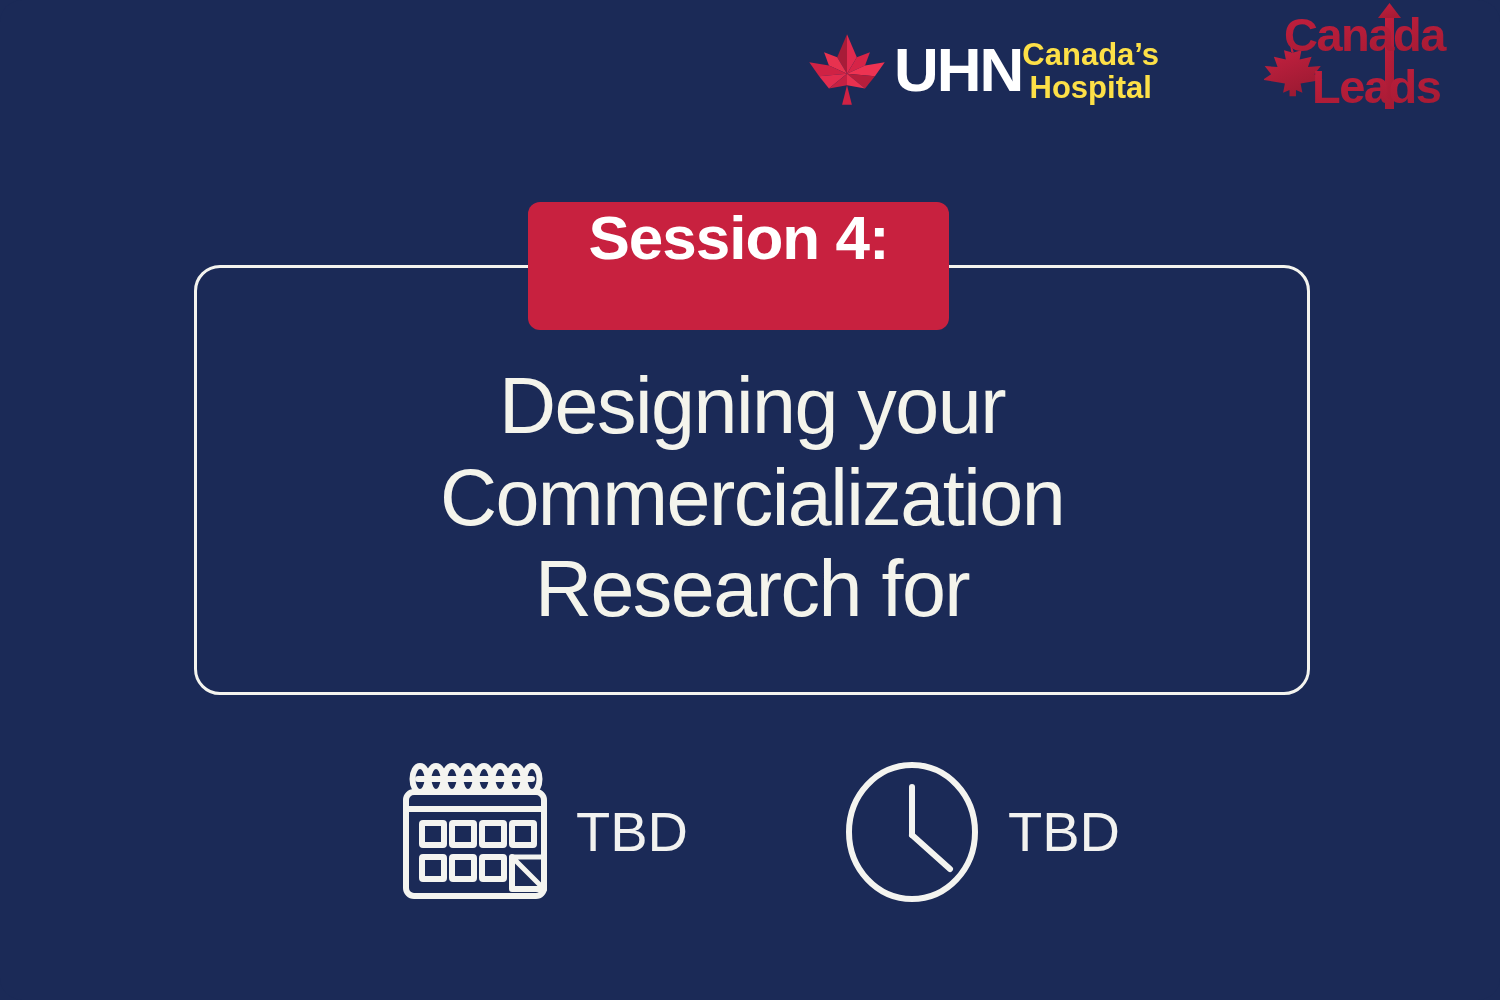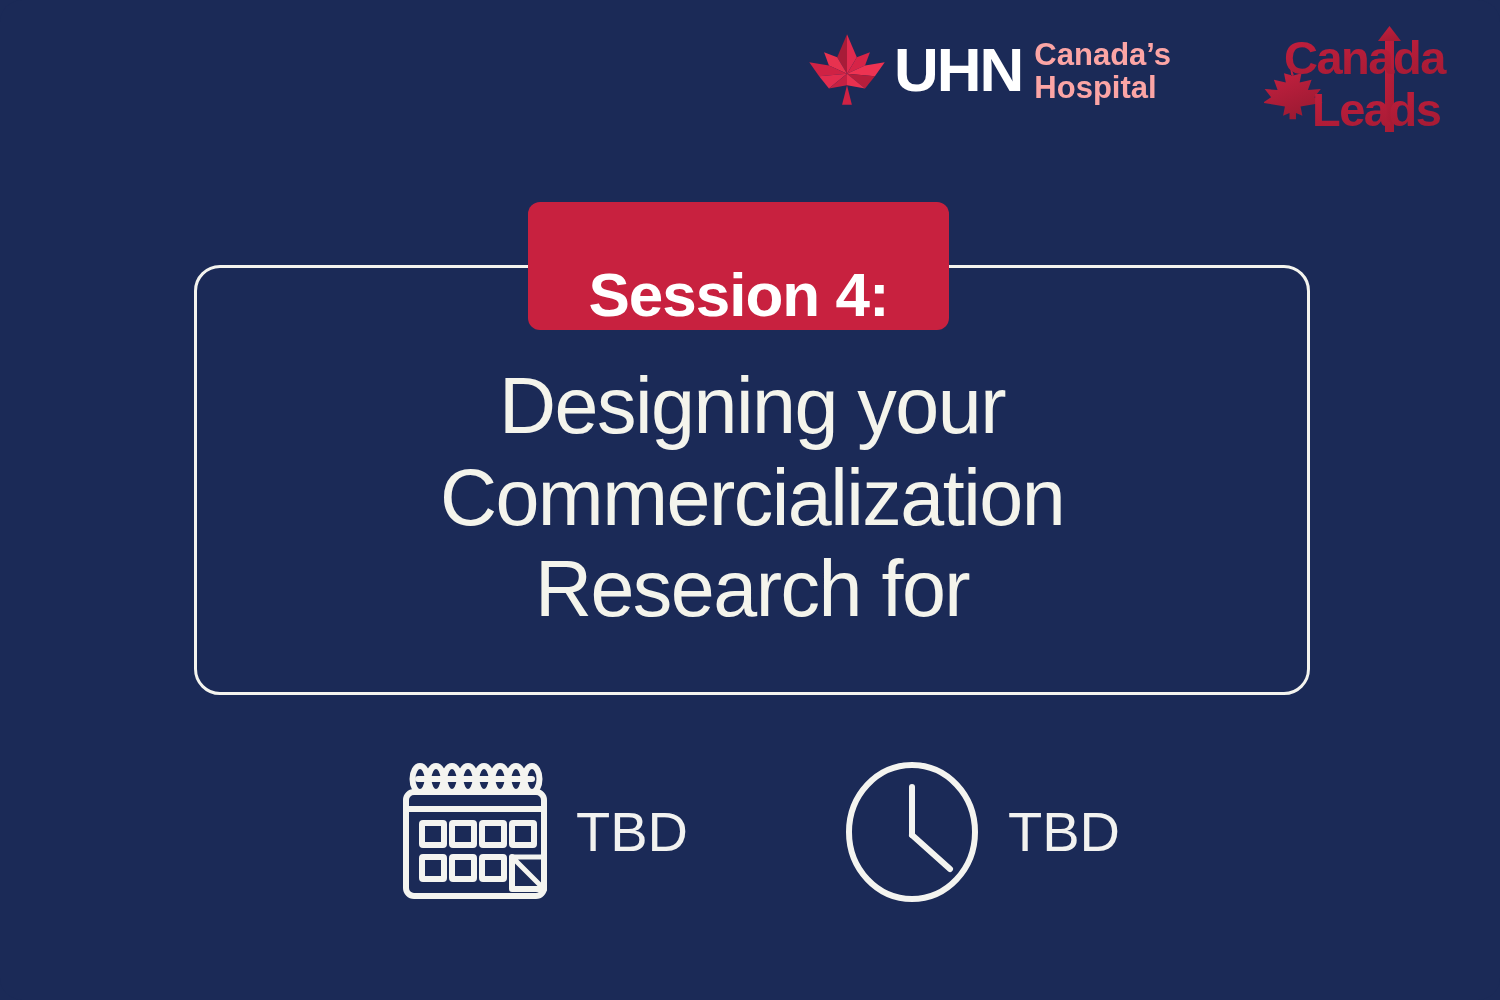--- a/index.html
+++ b/index.html
@@ -46,34 +46,34 @@
   }
   #uhn-letters {
     color: #ffffff;
     font-family: "Liberation Sans", sans-serif;
     font-weight: bold;
     font-size: 62px;
     letter-spacing: -2px;
     line-height: 0.95;
   }
   #uhn-tagline {
-    color: #fca5a5;
+    color: #fde047;
     font-family: "Liberation Sans", sans-serif;
     font-weight: bold;
     font-size: 31px;
     line-height: 1.07;
-    margin-left: 12px;
     margin-top: 2px;
+    text-align: center;
   }
   #uhn-tagline div { white-space: nowrap; }
 
   #canada-leads-logo {
     position: absolute;
     left: 1264px;
-    top: 26px;
+    top: 3px;
     width: 200px;
     height: 108px;
   }
   #canada-leads-logo svg { display: block; }
 
   
   #title-frame {
     position: absolute;
     left: 194px;
     top: 265px;
@@ -85,21 +85,21 @@
   }
   #session-badge {
     position: absolute;
     left: 528px;
     top: 202px;
     width: 421px;
     height: 128px;
     background: #c8213f;
     border-radius: 12px;
     display: flex;
-    align-items: flex-end;
+    align-items: flex-start;
     justify-content: center;
   }
   #session-badge-label {
     color: #ffffff;
     font-family: "Liberation Sans", sans-serif;
     font-weight: bold;
     font-size: 62px;
     letter-spacing: -1px;
     white-space: nowrap;
   }

